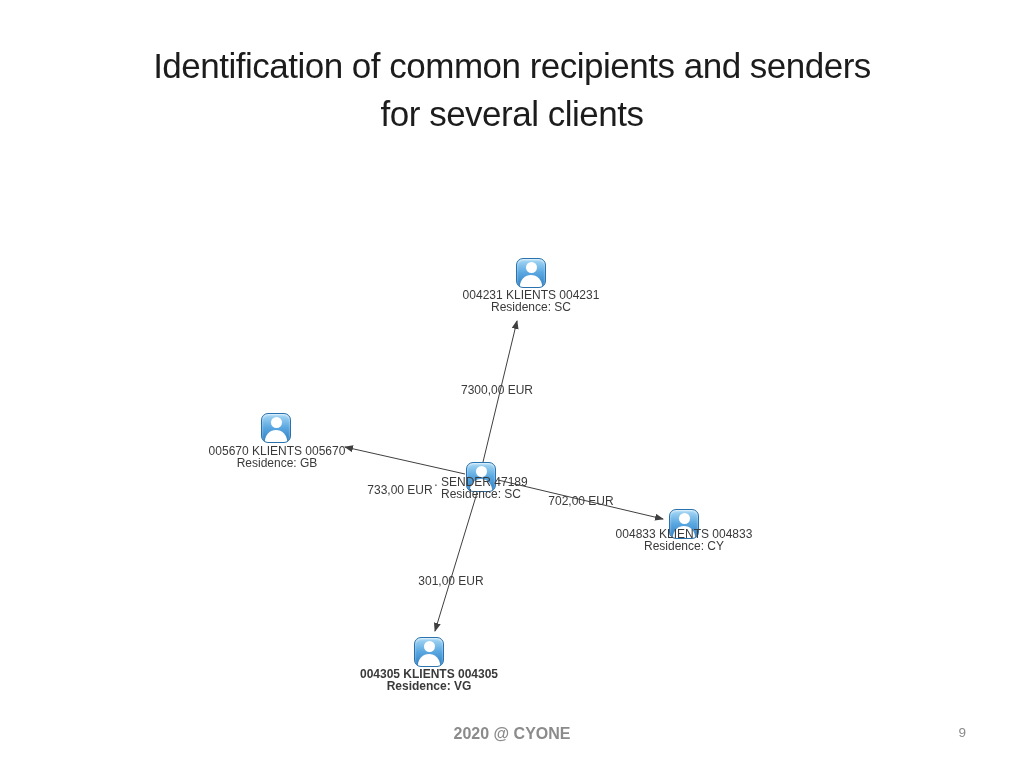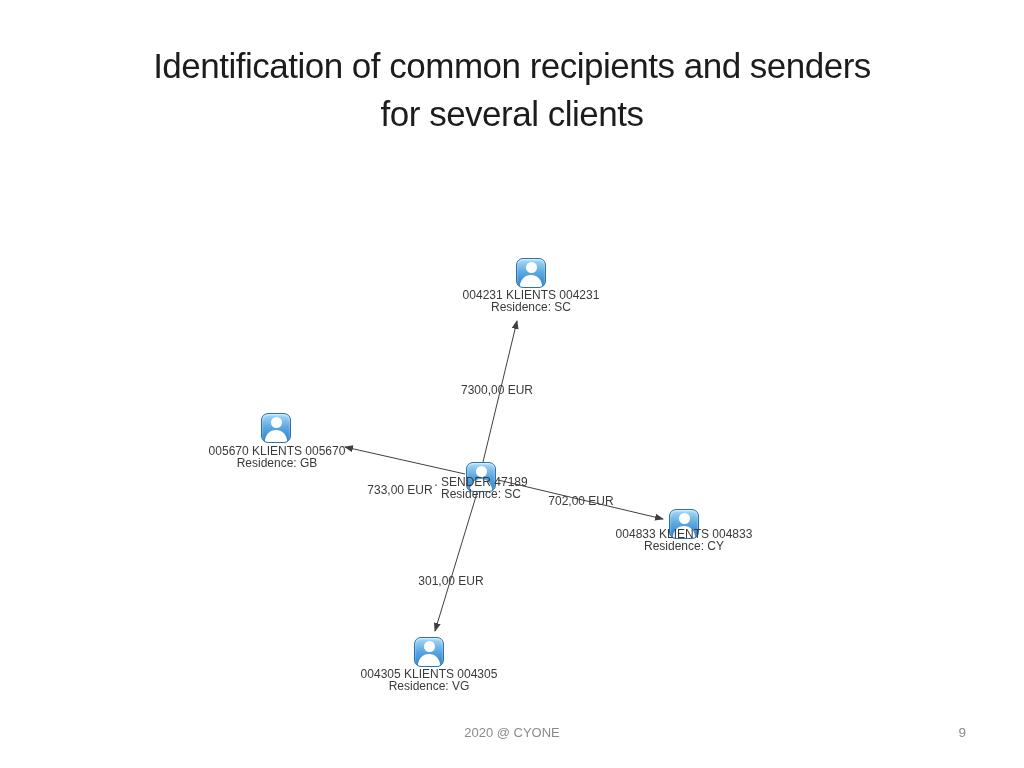--- a/index.html
+++ b/index.html
@@ -83,22 +83,23 @@
     white-space: nowrap;
     font-size: 12px;
     color: #3a3a3a;
   }
   .footer-text {
     position: absolute;
     top: 725px;
     left: 0;
     width: 100%;
     text-align: center;
-    font-size: 13px;
+    font-size: 16px;
     color: #8b8b8b;
+    font-weight: bold;
   }
   .page-number {
     position: absolute;
     top: 725px;
     right: 58px;
     font-size: 13.5px;
     color: #8b8b8b;
   }
 </style>
 </head>
@@ -159,21 +160,21 @@
   </div>
   <div class="node-label" style="left:599px; top:528px;">
     <div>004833 KLIENTS 004833</div>
     <div>Residence: CY</div>
   </div>
 
   <div class="node-icon" style="left:414px; top:637px;">
     <div class="head"></div>
     <div class="torso"></div>
   </div>
-  <div class="node-label" style="left:344px; top:668px;">
+  <div class="node-label" style="left:344px; top:668px;font-weight:bold;">
     <div>004305 KLIENTS 004305</div>
     <div>Residence: VG</div>
   </div>
 
   <div class="amount-label" style="left:497px; top:383px;">7300,00 EUR</div>
   <div class="amount-label" style="left:400px; top:456px;margin-top:27px;">733,00 EUR</div>
   <div class="amount-label" style="left:581px; top:494px;">702,00 EUR</div>
   <div class="amount-label" style="left:451px; top:574px;text-align:center;">301,00 EUR</div>
 
   <div class="footer-text">2020 @ CYONE</div>

